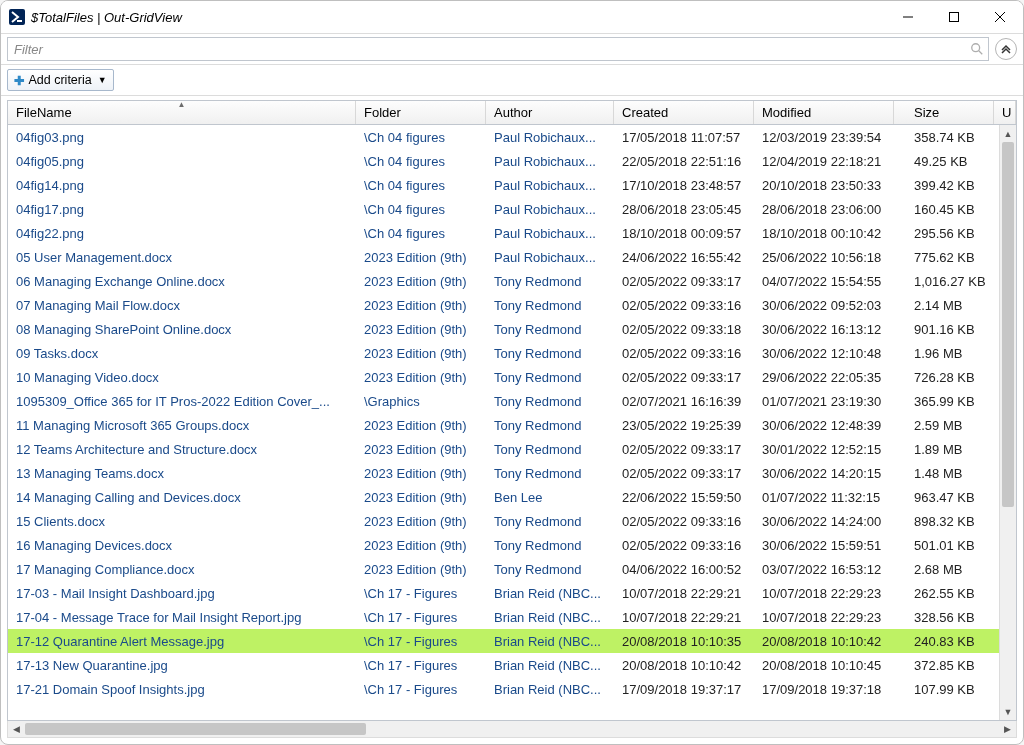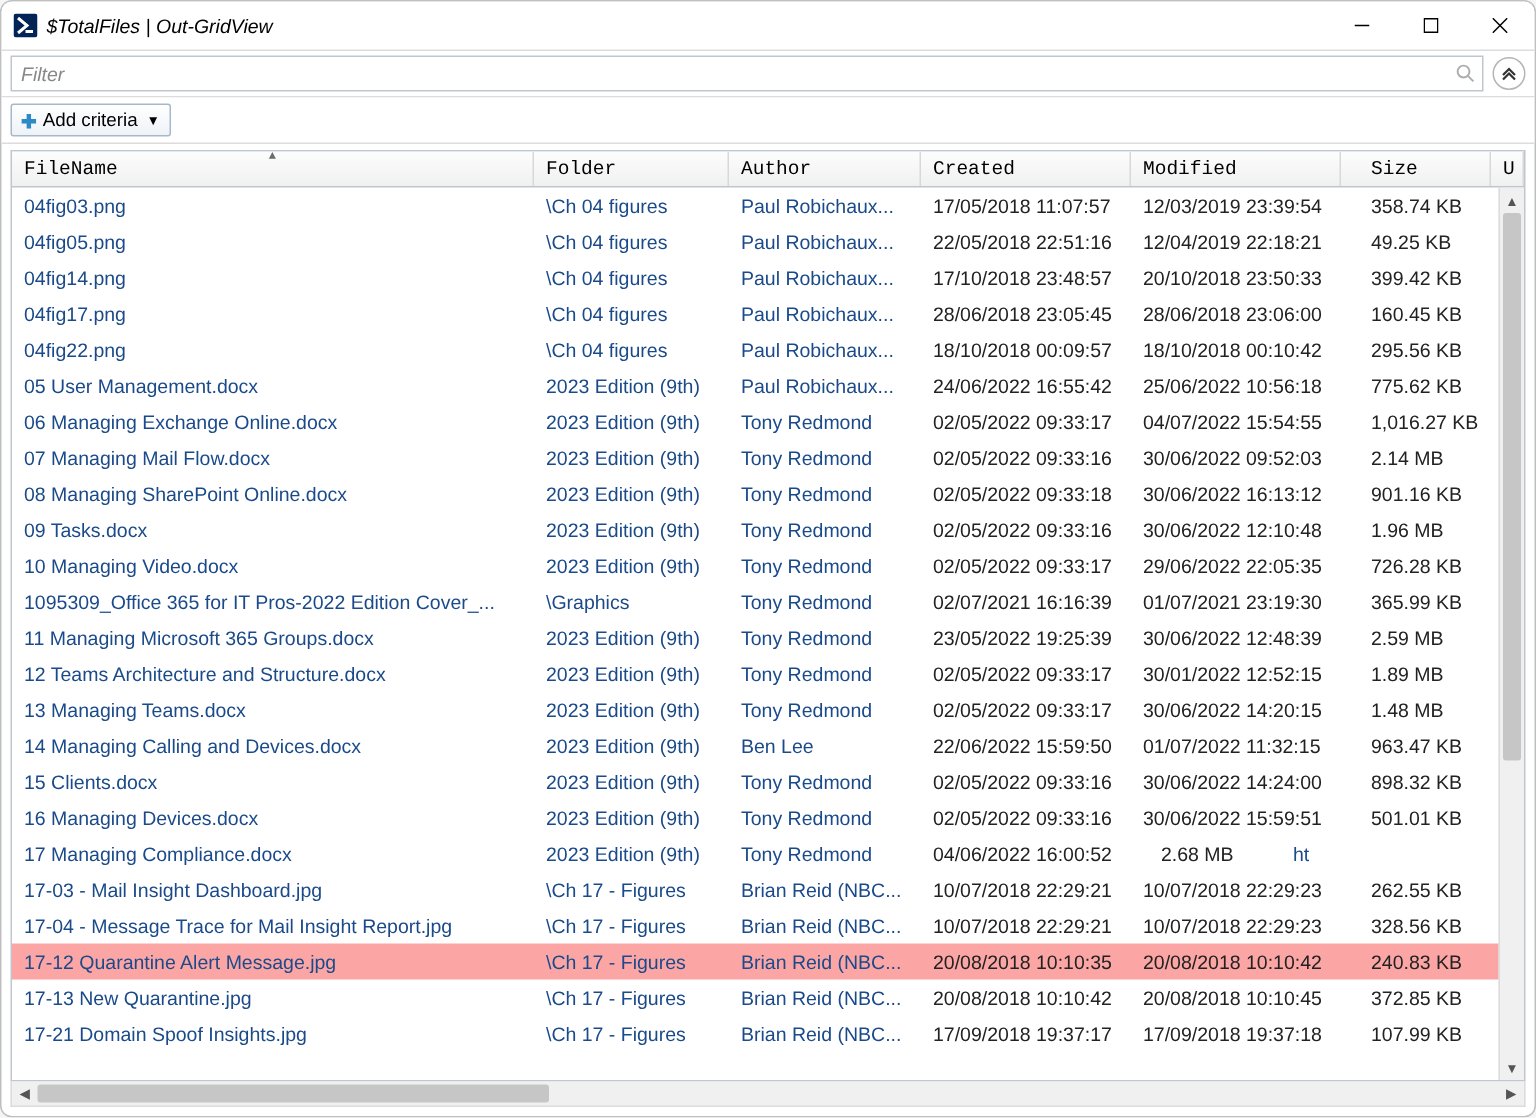--- a/index.html
+++ b/index.html
@@ -128,21 +128,20 @@
     color: #000;
     flex-shrink: 0;
   }
   .grid-header .col {
     display: flex; align-items: center;
     padding: 0 8px;
     border-right: 1px solid #d8d8d8;
     position: relative;
     overflow: hidden;
     white-space: nowrap;
-    font-family: Liberation Mono, monospace;
   }
   .col-filename { width: 348px; }
   .col-folder   { width: 130px; }
   .col-author   { width: 128px; }
   .col-created  { width: 140px; }
   .col-modified { width: 140px; }
   .col-size     { width: 88px; margin-left: 12px; }
   .col-extra    { flex: 1; min-width: 20px; }
   .sort-indicator {
     position: absolute;
@@ -164,21 +163,21 @@
   }
   .row .cell {
     padding: 0 8px;
     display: flex; align-items: center;
     white-space: nowrap;
     overflow: hidden;
     text-overflow: ellipsis;
   }
   .row .cell.mono { color: #222; }
   .row.selected {
-    background: #fca5a5;
+    background: #bef264;
   }
   
   .vscroll {
     position: absolute;
     right: 0; top: 0; bottom: 0;
     width: 17px;
     background: #f0f0f0;
     border-left: 1px solid #dcdcdc;
     display: flex; flex-direction: column;
   }
@@ -463,20 +462,21 @@
           <div class="cell col-created mono">02/05/2022 09:33:16</div>
           <div class="cell col-modified mono">30/06/2022 15:59:51</div>
           <div class="cell col-size mono">501.01 KB</div>
           <div class="cell col-extra">ht</div>
         </div>
         <div class="row">
           <div class="cell col-filename">17 Managing Compliance.docx</div>
           <div class="cell col-folder">2023 Edition (9th)</div>
           <div class="cell col-author">Tony Redmond</div>
           <div class="cell col-created mono">04/06/2022 16:00:52</div>
+          <div class="cell col-modified mono">03/07/2022 16:53:12</div>
           <div class="cell col-size mono">2.68 MB</div>
           <div class="cell col-extra">ht</div>
         </div>
         <div class="row">
           <div class="cell col-filename">17-03 - Mail Insight Dashboard.jpg</div>
           <div class="cell col-folder">\Ch 17 - Figures</div>
           <div class="cell col-author">Brian Reid (NBC...</div>
           <div class="cell col-created mono">10/07/2018 22:29:21</div>
           <div class="cell col-modified mono">10/07/2018 22:29:23</div>
           <div class="cell col-size mono">262.55 KB</div>

